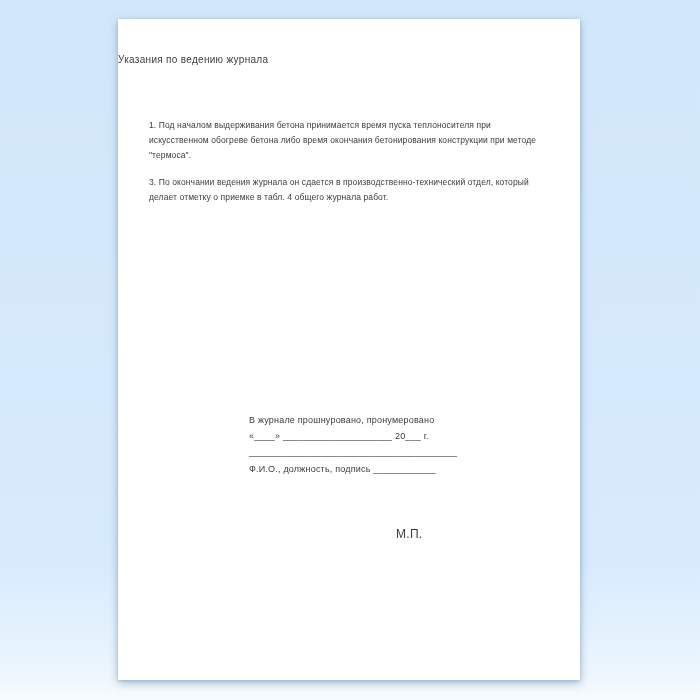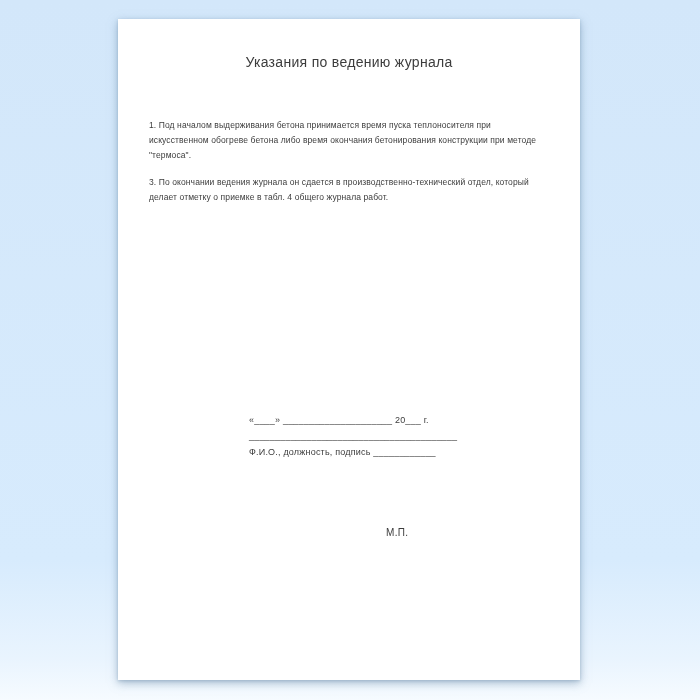--- a/index.html
+++ b/index.html
@@ -27,22 +27,21 @@
   .paper{
     position:absolute;
     left:118px;top:19px;
     width:462px;height:661px;
     background:var(--paper,#ffffff);
     box-shadow:0 3px 9px rgba(105,138,170,0.55), 0 1px 3px rgba(105,138,170,0.35);
   }
   .doc-title{
     position:absolute;
     top:35px;left:0;right:0;
-    text-align:center;
-    font-size:14px;
+    font-size:10px;
     font-weight:400;
     letter-spacing:0.3px;
   }
   .body-text{
     position:absolute;
     left:19px;top:99px;
     width:414px;
     font-size:8.5px;
     line-height:15px;
     letter-spacing:0.1px;
@@ -52,40 +51,41 @@
     position:absolute;
     left:131px;top:393px;
     width:200px;
     font-size:9px;
     line-height:16.2px;
     letter-spacing:0.2px;
   }
   .binding-block .line{white-space:nowrap;}
   .stamp{
     position:absolute;
-    left:268px;top:508px;
-    font-size:10px;
+    left:278px;top:508px;
+    font-size:12px;
     letter-spacing:0.3px;
     text-align:center;
   }
 </style>
 </head>
 <body>
 
 <div class="stage">
   <div class="paper">
 
     <div class="doc-title">Указания по ведению журнала</div>
 
     <div class="body-text">
       <p>1. Под началом выдерживания бетона принимается время пуска теплоносителя при искусственном обогреве бетона либо время окончания бетонирования конструкции при методе "термоса".</p>
       <p>3. По окончании ведения журнала он сдается в производственно-технический отдел, который делает отметку о приемке в табл. 4 общего журнала работ.</p>
     </div>
 
     <div class="binding-block">
+      <div class="line">В журнале прошнуровано, пронумеровано</div>
       <div class="line">«____» _____________________ 20___ г.</div>
       <div class="line">________________________________________</div>
       <div class="line">Ф.И.О., должность, подпись ____________</div>
     </div>
 
     <div class="stamp">М.П.</div>
 
   </div>
 </div>
 

